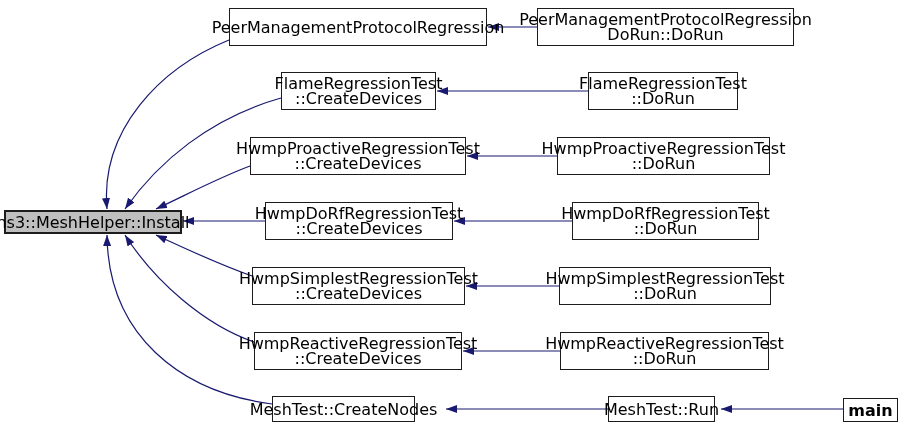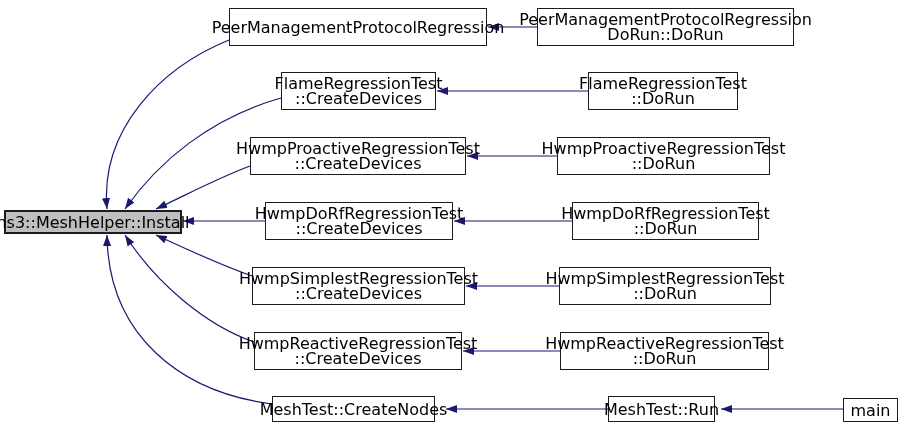--- a/index.html
+++ b/index.html
@@ -105,23 +105,23 @@
 
   <div class="node" style="left:254px; top:332px; width:208px; height:38px;">
     <span>HwmpReactiveRegressionTest</span>
     <span>::CreateDevices</span>
   </div>
   <div class="node" style="left:560px; top:332px; width:209px; height:38px;">
     <span>HwmpReactiveRegressionTest</span>
     <span>::DoRun</span>
   </div>
 
-  <div class="node" style="left:272px; top:396px; width:163px; height:26px;">
+  <div class="node" style="left:272px; top:396px; width:143px; height:26px;">
     <span>MeshTest::CreateNodes</span>
   </div>
   <div class="node" style="left:608px; top:396px; width:107px; height:26px;">
     <span>MeshTest::Run</span>
   </div>
-  <div class="node" style="left:843px; top:398px; width:55px; height:24px;">
+  <div class="node" style="left:843px; top:398px; width:55px; height:24px;font-weight:bold;">
     <span>main</span>
   </div>
 
 </div>
 
 </body></html>

